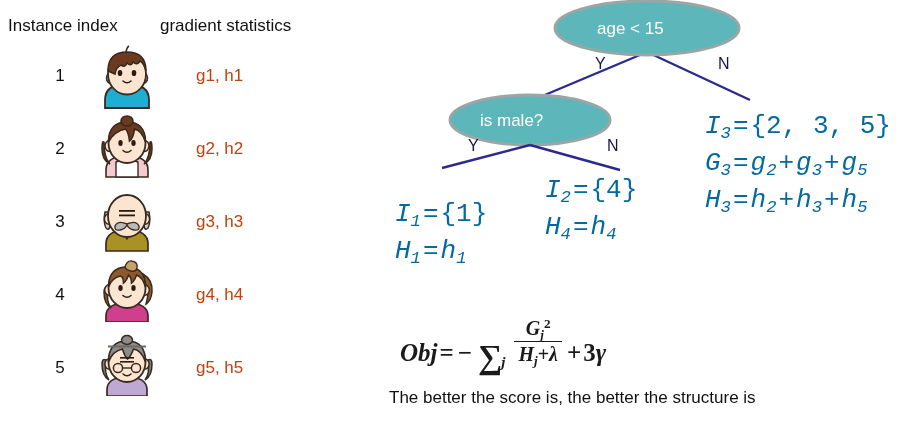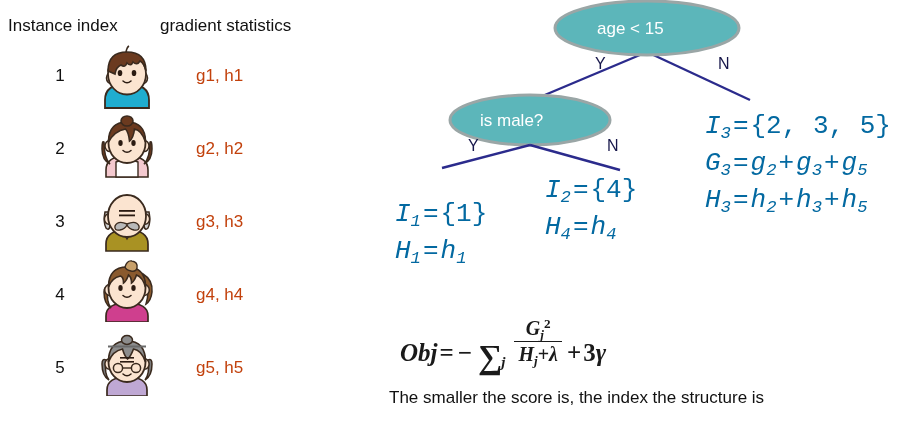--- a/index.html
+++ b/index.html
@@ -318,14 +318,14 @@
     <span class="sigsub">j</span>
     <span class="frac">
       <span class="numr"><span class="mi">G</span><sub>j</sub><sup>2</sup></span>
       <span class="denm"><span class="mi">H</span><sub>j</sub><span>+</span><span class="mi">λ</span></span>
     </span>
     <span class="op">+</span>
     <span class="num">3</span>
     <span class="mi">γ</span>
   </div>
 
-  <div id="caption">The smaller the score is, the index the structure is</div>
+  <div id="caption">The better the score is, the better the structure is</div>
 </div>
 
 </body></html>

